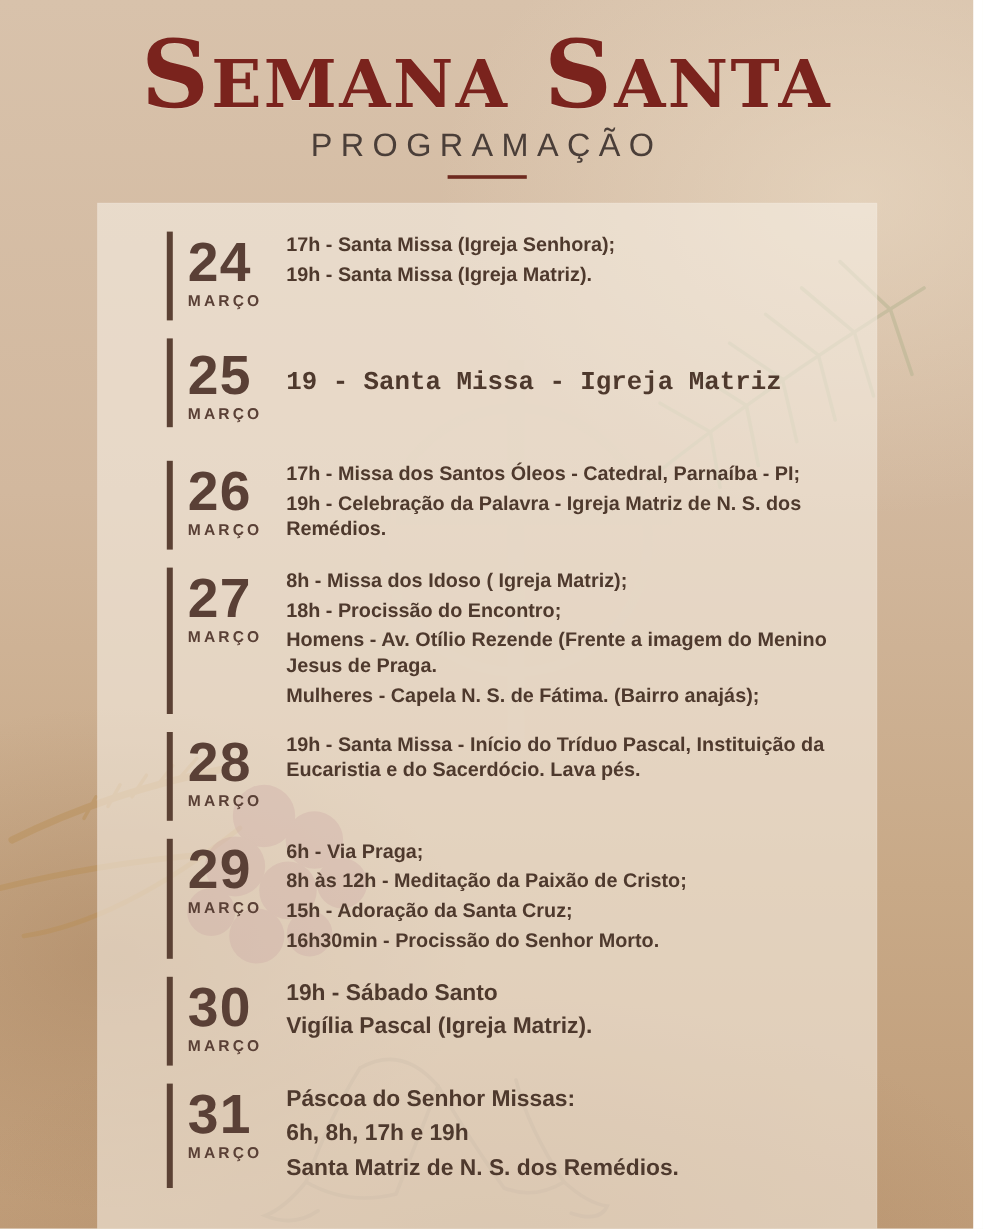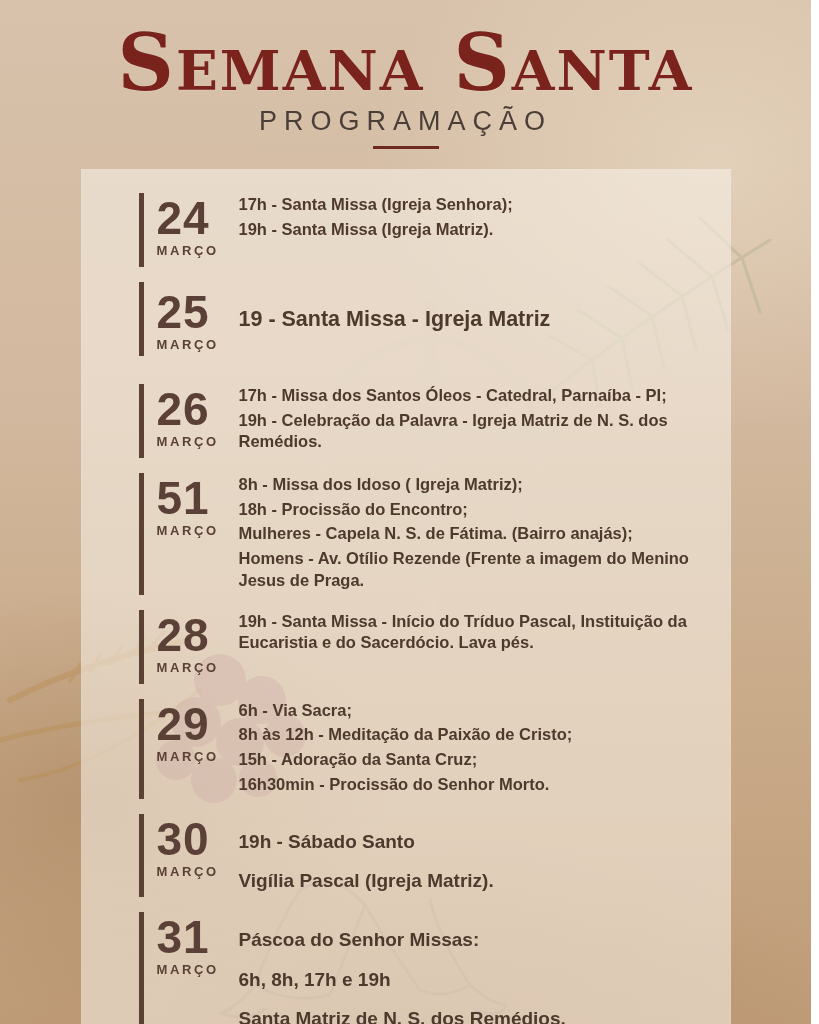--- a/index.html
+++ b/index.html
@@ -74,22 +74,22 @@
     color:#5a4036;
   }
   .events{flex:1;padding-top:1px;}
   .event-line{
     margin:0 0 3px;
     font-size:16.5px;font-weight:700;
     line-height:1.32;
     color:#4e392d;
   }
   .em-large{align-items:center;margin-top:4px;margin-bottom:28px;}
-  .em-large .event-line{font-size:21.5px;margin:0;}
-  .em-medium .event-line{font-size:19px;line-height:1.35;margin-top:14px;}
+  .em-large .event-line{font-size:21.5px;margin:0;font-family:Liberation Mono, monospace;}
+  .em-medium .event-line{font-size:19px;line-height:1.35;}
   .em-normal{}
 </style>
 </head>
 <body>
 
 <div class="poster">
 
   <svg class="bg-decor" width="819" height="1024" viewBox="0 0 819 1024">
 
     <g stroke="#b5b490" stroke-width="3" stroke-linecap="round" fill="none" opacity="0.5">
@@ -188,28 +188,28 @@
     </div>
     <div class="events">
               <p class="event-line">17h - Missa dos Santos Óleos - Catedral, Parnaíba - PI;</p>
               <p class="event-line">19h - Celebração da Palavra - Igreja Matriz de N. S. dos Remédios.</p>
             </div>
   </section>
 
   <section class="row em-normal">
     <span class="bar"></span>
     <div class="date">
-      <span class="day">51</span>
+      <span class="day">27</span>
       <span class="month">MARÇO</span>
     </div>
     <div class="events">
               <p class="event-line">8h - Missa dos Idoso ( Igreja Matriz);</p>
               <p class="event-line">18h - Procissão do Encontro;</p>
+              <p class="event-line">Homens - Av. Otílio Rezende (Frente a imagem do Menino Jesus de Praga.</p>
               <p class="event-line">Mulheres - Capela N. S. de Fátima. (Bairro anajás);</p>
-              <p class="event-line">Homens - Av. Otílio Rezende (Frente a imagem do Menino Jesus de Praga.</p>
             </div>
   </section>
 
   <section class="row em-normal">
     <span class="bar"></span>
     <div class="date">
       <span class="day">28</span>
       <span class="month">MARÇO</span>
     </div>
     <div class="events">
@@ -217,21 +217,21 @@
             </div>
   </section>
 
   <section class="row em-normal">
     <span class="bar"></span>
     <div class="date">
       <span class="day">29</span>
       <span class="month">MARÇO</span>
     </div>
     <div class="events">
-              <p class="event-line">6h - Via Sacra;</p>
+              <p class="event-line">6h - Via Praga;</p>
               <p class="event-line">8h às 12h - Meditação da Paixão de Cristo;</p>
               <p class="event-line">15h - Adoração da Santa Cruz;</p>
               <p class="event-line">16h30min - Procissão do Senhor Morto.</p>
             </div>
   </section>
 
   <section class="row em-medium">
     <span class="bar"></span>
     <div class="date">
       <span class="day">30</span>

